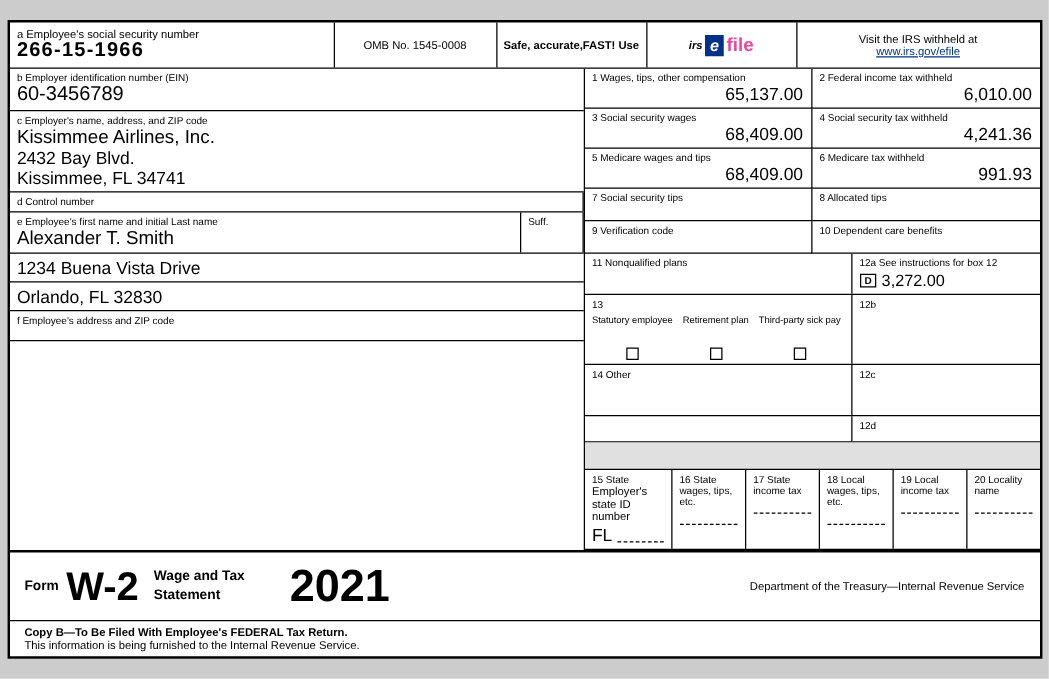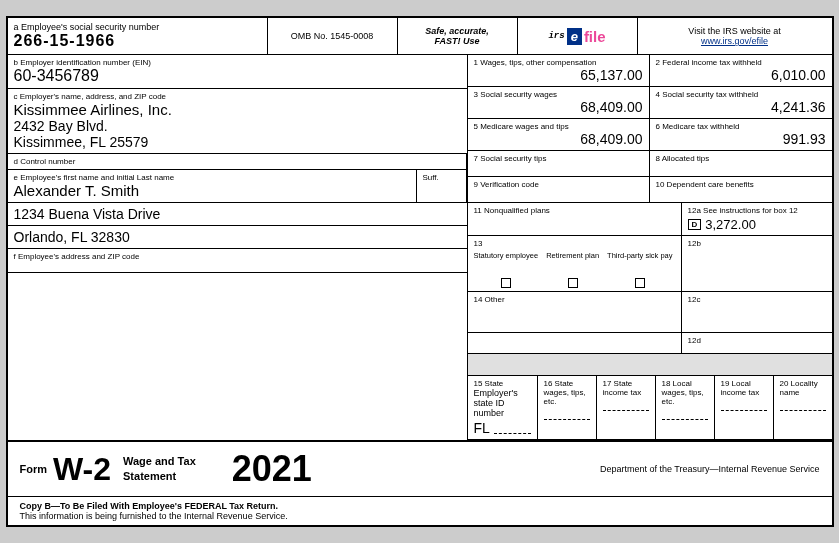--- a/index.html
+++ b/index.html
@@ -43,48 +43,46 @@
       align-items: center;
       justify-content: center;
       padding: 4px;
       font-size: 9px;
       text-align: center;
     }
     .header-safe {
       flex: 0 0 120px;
       border-right: 1px solid #000;
       display: flex;
-      flex-direction: column;
+      flex-direction: row;
       align-items: center;
       justify-content: center;
       padding: 4px;
       font-size: 9px;
       text-align: center;
       font-weight: bold;
-      font-style: italic;
     }
     .header-efile {
       flex: 0 0 120px;
       border-right: 1px solid #000;
       display: flex;
       align-items: center;
       justify-content: center;
       padding: 4px;
     }
     .efile-logo {
       display: flex;
       align-items: center;
       font-size: 13px;
       font-weight: bold;
     }
     .efile-irs {
       font-size: 9px;
       font-style: italic;
       margin-right: 2px;
-      font-family: Liberation Mono, monospace;
     }
     .efile-e {
       background: #003087;
       color: white;
       padding: 1px 4px;
       font-size: 13px;
       font-style: italic;
     }
     .efile-file {
       color: #ec4899;
@@ -262,40 +260,40 @@
     </div>
     <div class="header-efile">
       <div class="efile-logo">
         <span class="efile-irs">irs</span>
         <span class="efile-e">e</span>
         <span class="efile-file">file</span>
       </div>
     </div>
     <div class="header-website">
       <div>
-        <div>Visit the IRS website at</div>
+        <div>Visit the IRS withheld at</div>
         <div style="color:#003087;text-decoration:underline;">www.irs.gov/efile</div>
       </div>
     </div>
   </div>
 
   <div class="body-section">
 
     <div class="left-col">
 
       <div class="field-row">
         <div class="field-label">b Employer identification number (EIN)</div>
         <div class="field-value-large">60-3456789</div>
       </div>
 
       <div class="employer-name-field" style="border-bottom:1px solid #000;padding:3px 6px;">
         <div class="field-label">c Employer's name, address, and ZIP code</div>
         <div class="field-value" style="font-size:15px;">Kissimmee Airlines, Inc.</div>
         <div class="field-value" style="font-size:14px;">2432 Bay Blvd.</div>
-        <div class="field-value" style="font-size:14px;">Kissimmee, FL 25579</div>
+        <div class="field-value" style="font-size:14px;">Kissimmee, FL 34741</div>
       </div>
 
       <div class="control-number-row">
         <div class="control-left">
           <div class="field-label">d Control number</div>
         </div>
       </div>
 
       <div style="border-bottom:1px solid #000;display:flex;">
         <div style="flex:1;padding:3px 6px;border-right:1px solid #000;">

